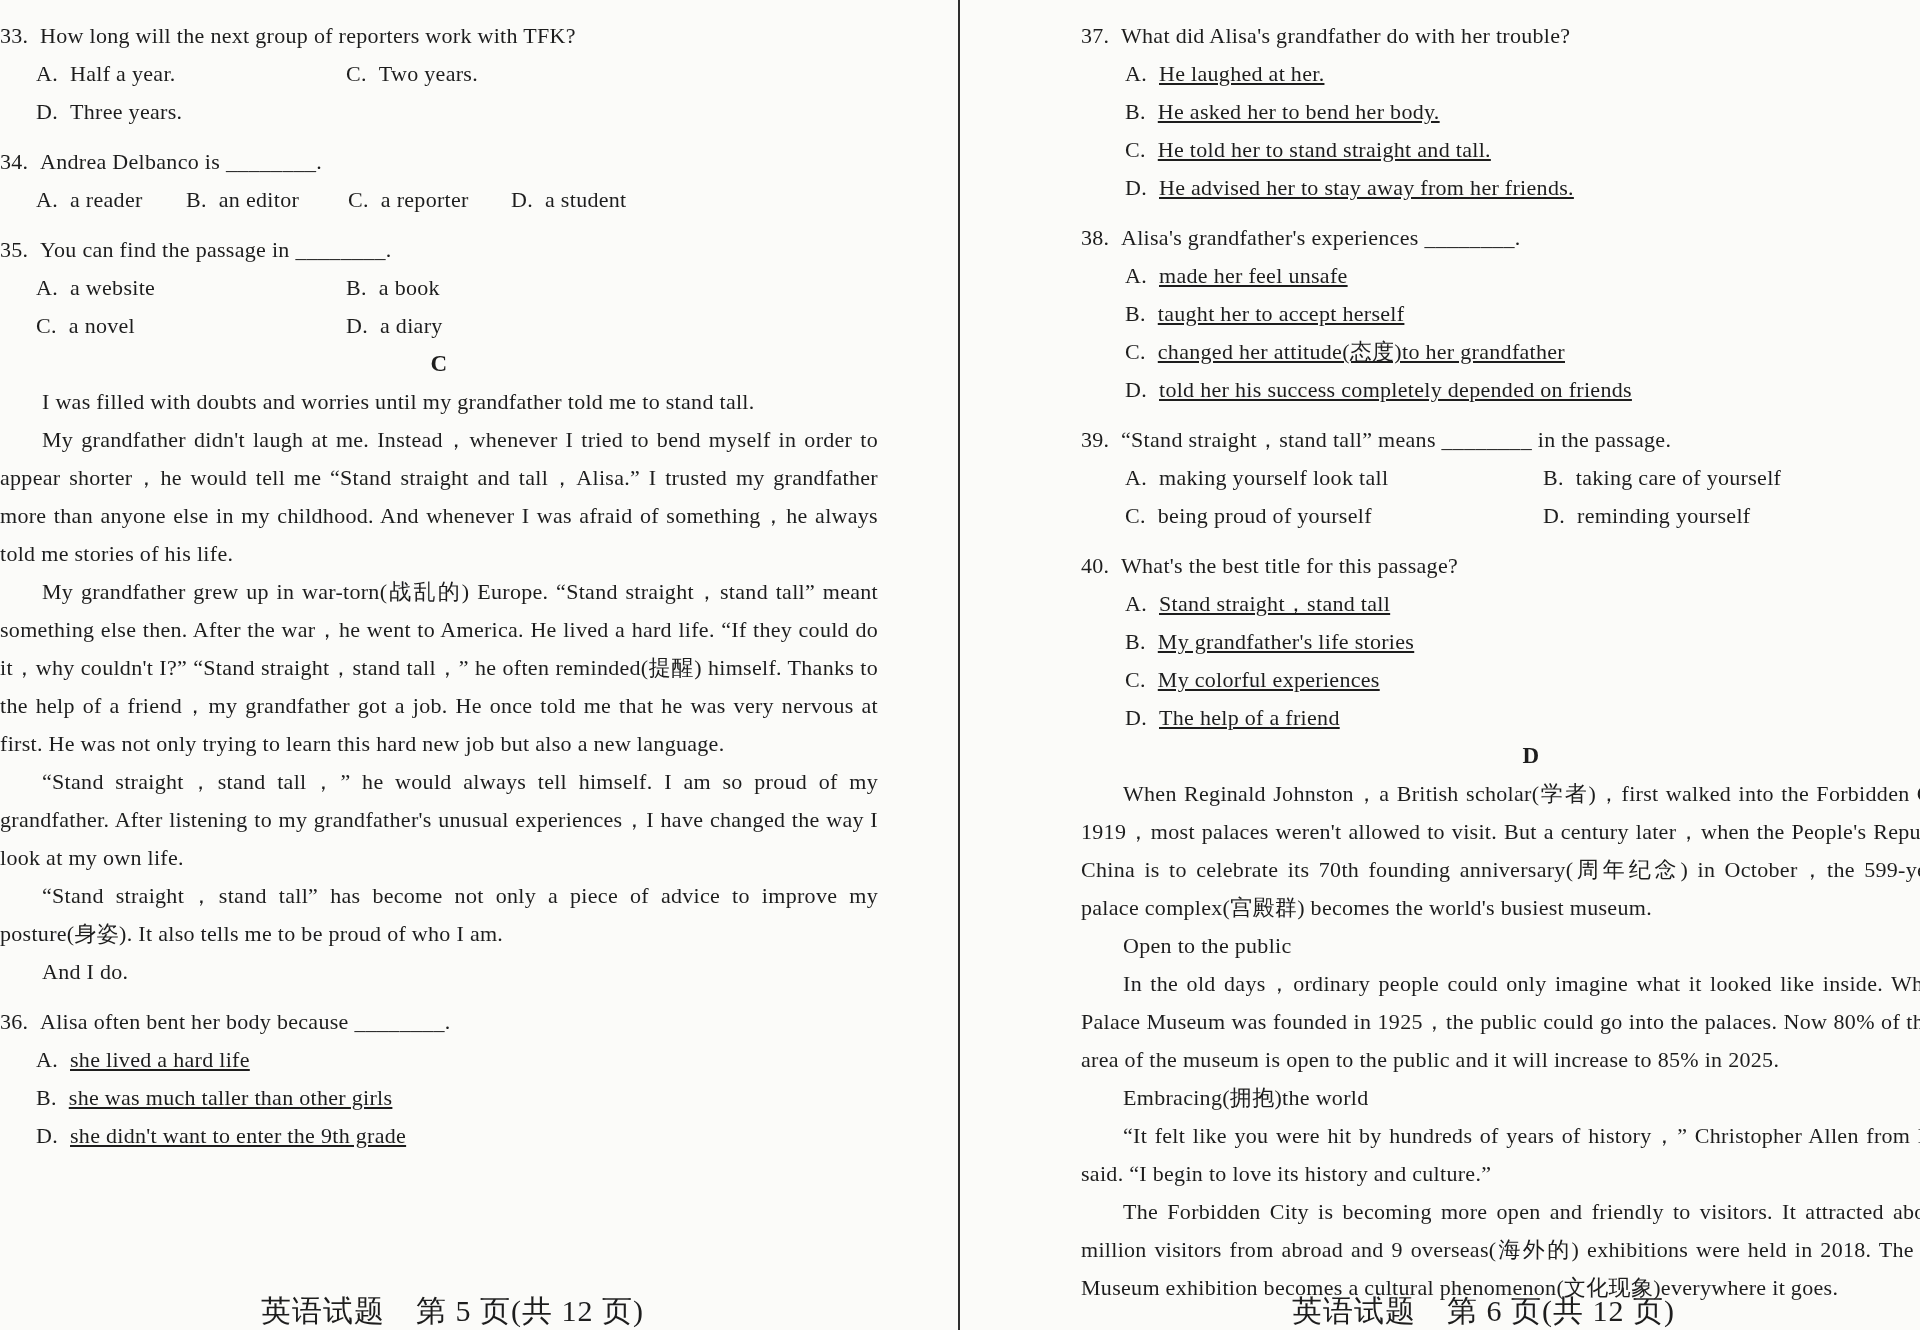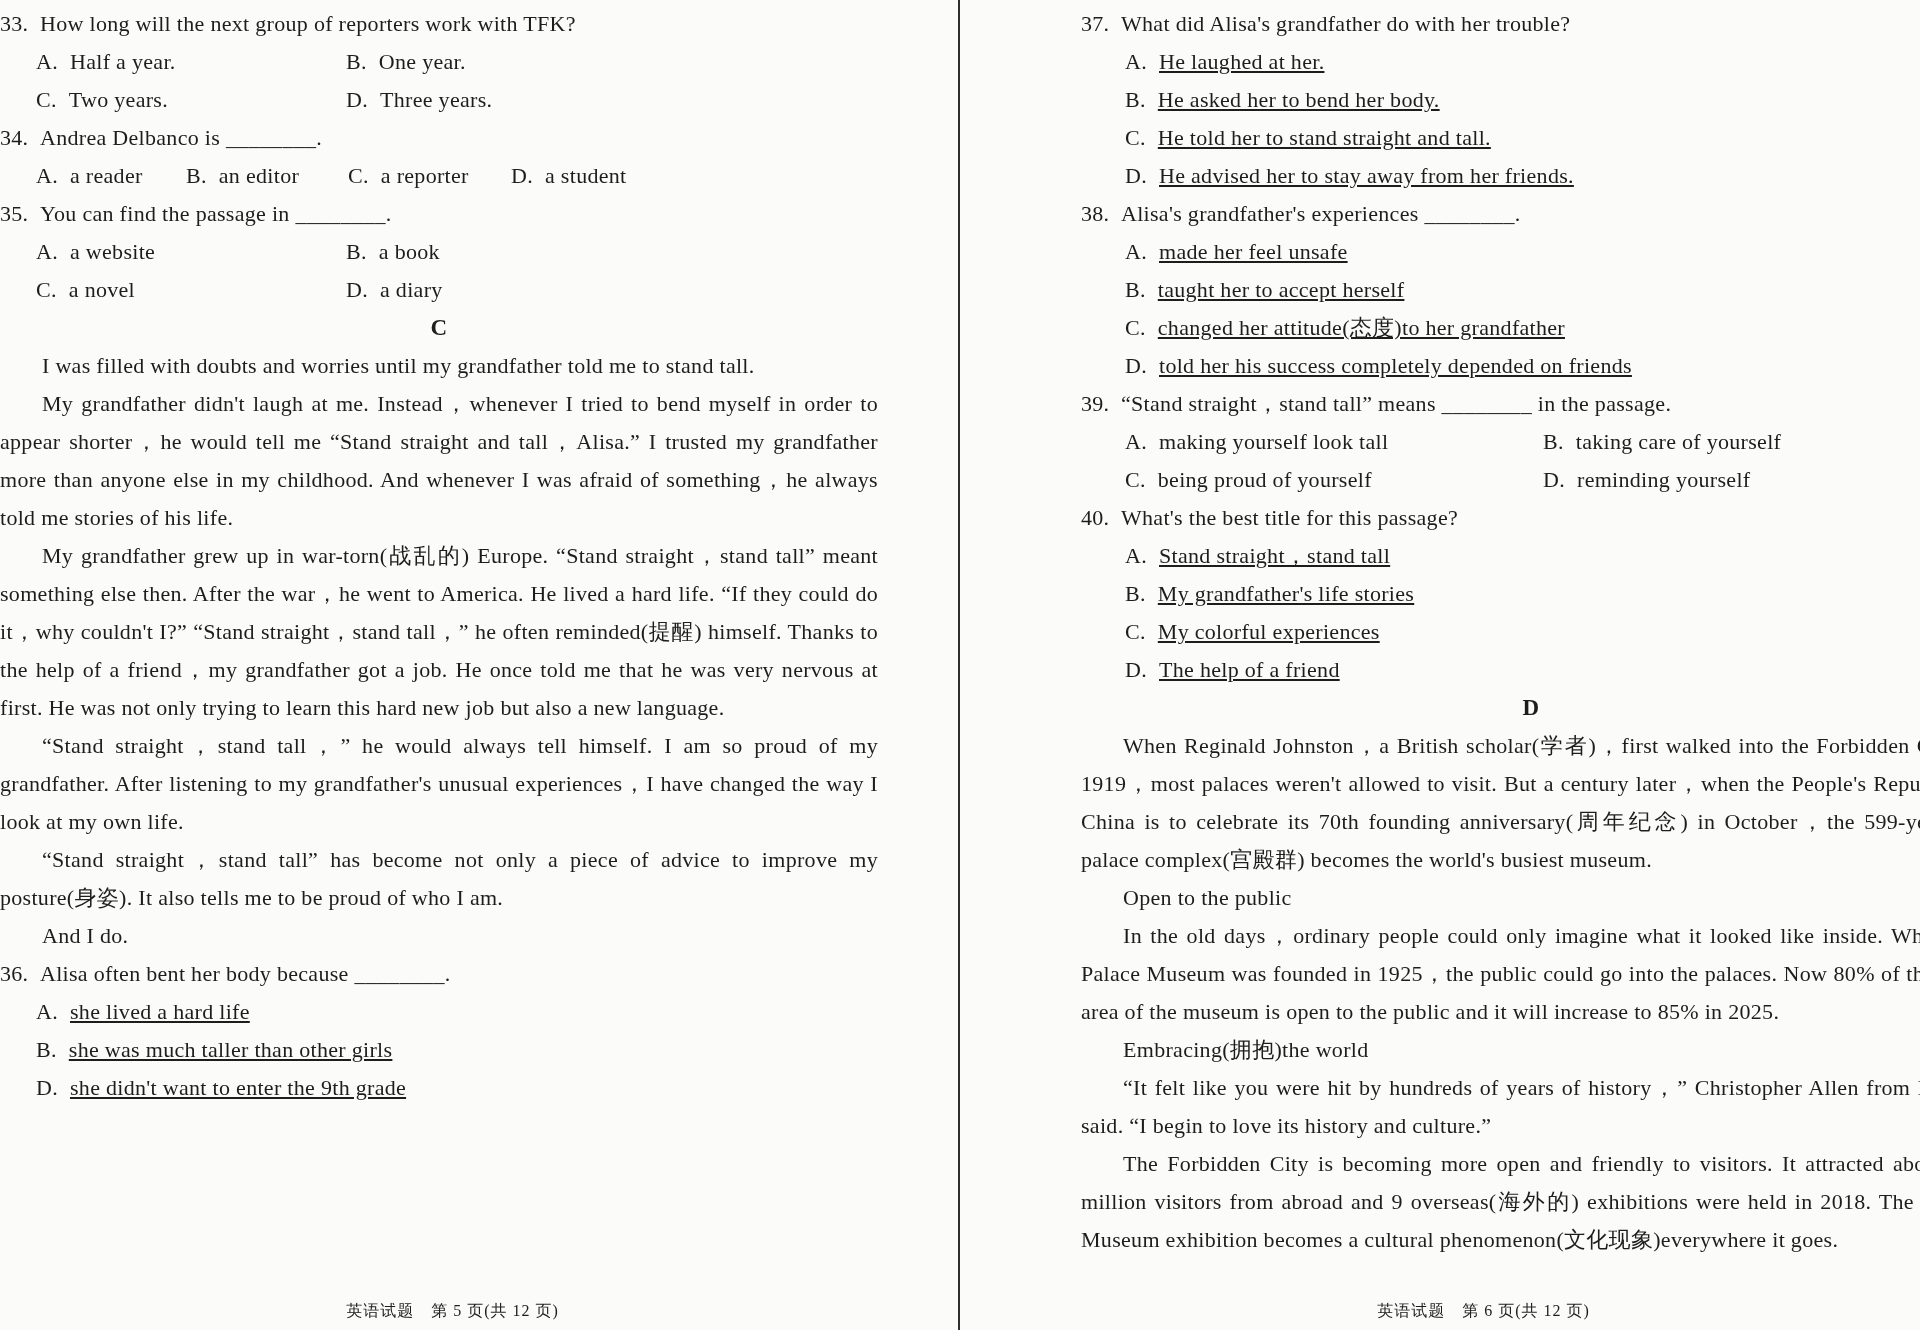--- a/index.html
+++ b/index.html
@@ -15,21 +15,21 @@
     letter-spacing:0.3px;
   }
   .divider {
     position:absolute; left:958px; top:0;
     width:2px; height:1330px; background:#2e2e2e;
   }
   .col { position:absolute; top:5px; }
   .col-left  { left:0;     width:878px; }
   .col-right { left:1081px; width:900px; }
 
-  .qline { display:flex; }
+  .qline { display:flex;margin-top:12px; }
   .qnum  { flex:0 0 40px; }
   .qtext { flex:1 1 auto; white-space:nowrap; }
 
   .opts { padding-left:36px; }
   .col-right .opts { padding-left:44px; }
   .opts.grid2 { display:grid; grid-template-columns:310px 1fr; }
   .opts.grid4 { display:grid; grid-template-columns:150px 162px 163px 1fr; }
   .opts.grid2r{ display:grid; grid-template-columns:418px 1fr; }
   .opts.stack .opt { display:block;text-decoration:underline; }
   .opt-label { display:inline-block; margin-right:12px; }
@@ -38,40 +38,39 @@
     text-align:center; font-weight:bold; font-size:23px;
   }
   .para {
     text-align:justify; text-indent:42px;
   }
   .subhead {
     font-weight:normal; text-indent:42px;
   }
   .footer {
     position:absolute; top:1292px; text-align:center;
-    font-size:16px; letter-spacing:1px;padding-left:27px;
+    font-size:30px; letter-spacing:1px;padding-left:27px;
   }
   .footer-left  { left:0;      width:878px; }
   .footer-right { left:1020px; width:900px; }
 </style>
 </head>
 <body>
 
 <div class="divider"></div>
 
 <div class="col col-left">
 
   <div class="question">
     <div class="qline">
       <span class="qnum">33.</span>
       <span class="qtext">How long will the next group of reporters work with TFK?</span>
     </div>
     <div class="opts grid2">
       <span class="opt"><span class="opt-label">A.</span><span>Half a year.</span></span>
-      <span class="opt"><span class="opt-label">B.</span><span>One year.</span></span>
       <span class="opt"><span class="opt-label">C.</span><span>Two years.</span></span>
       <span class="opt"><span class="opt-label">D.</span><span>Three years.</span></span>
     </div>
   </div>
 
   <div class="question">
     <div class="qline">
       <span class="qnum">34.</span>
       <span class="qtext">Andrea Delbanco is ________.</span>
     </div>

